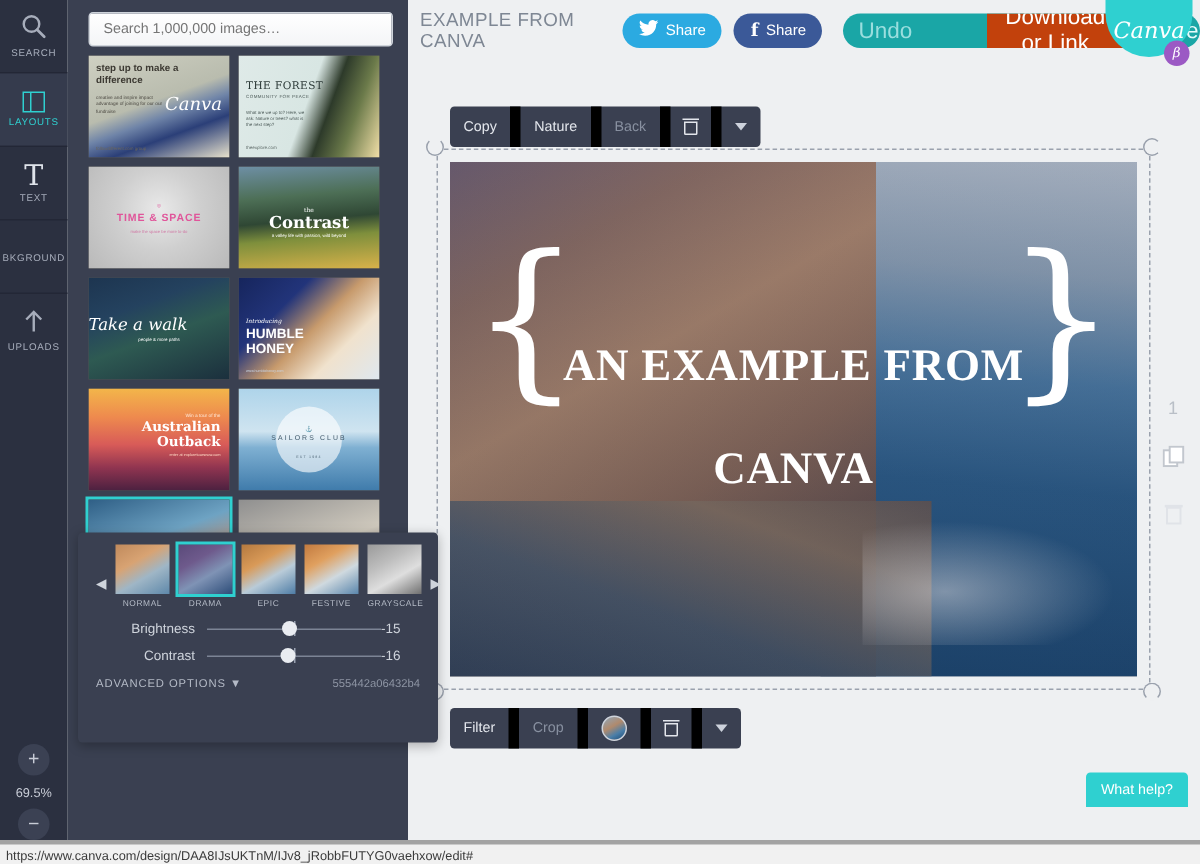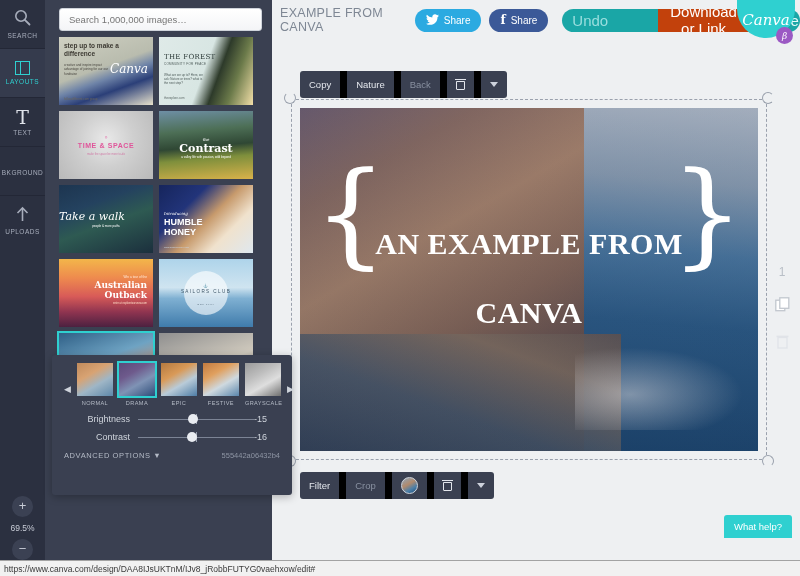--- a/index.html
+++ b/index.html
@@ -142,21 +142,21 @@
   .strack .knob { position: absolute; top: 0px; width: 10px; height: 10px;
     border-radius: 50%; background: #e9ecf1; cursor: pointer; }
   .sval { width: 26px; text-align: left; font-size: 9px; color: #cfd4dc; }
   .frow-bot { display: flex; align-items: center; justify-content: space-between;
     padding: 9px 12px 0 12px; }
   .advopt { font-size: 7.5px; color: #b4bac6; letter-spacing: .6px; cursor: pointer; }
   .fid { font-size: 7.5px; color: #8d94a3; }
 
   
   .statusbar { position: absolute; left: 0; bottom: 0; width: 800px; height: 16px;
-    background: #f1f1f1; border-top: 1px solid #a3a3a3; z-index: 80;
+    background: #f1f1f1; border-top: 3px solid #a3a3a3; z-index: 80;
     display: flex; align-items: center; }
   .statusurl { font-size: 8.5px; color: #3a3a3a; padding-left: 4px;
     white-space: nowrap; font-family: "Liberation Sans", sans-serif; }
 
   .trash { width: 9px; height: 11px; position: relative; display:inline-block; }
   .trash:before { content:""; position:absolute; left:0; top:2px; right:0; bottom:0;
     border:1.2px solid currentColor; border-radius: 0 0 1px 1px; }
   .trash:after { content:""; position:absolute; left:-1px; top:0; right:-1px; height:1.4px;
     background: currentColor; }
 </style>

